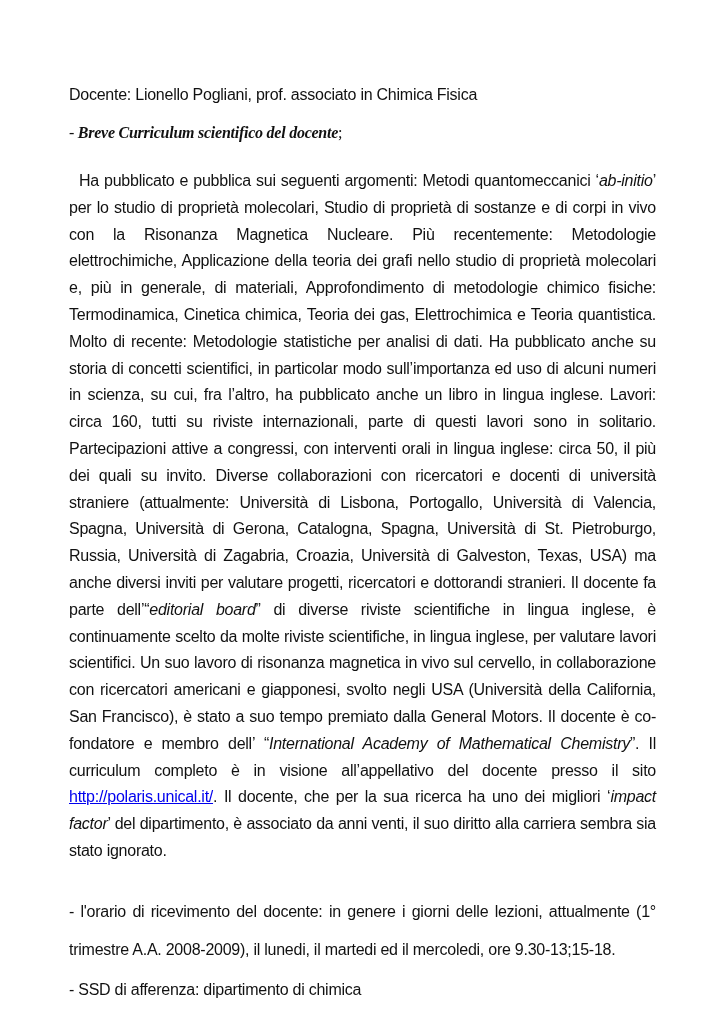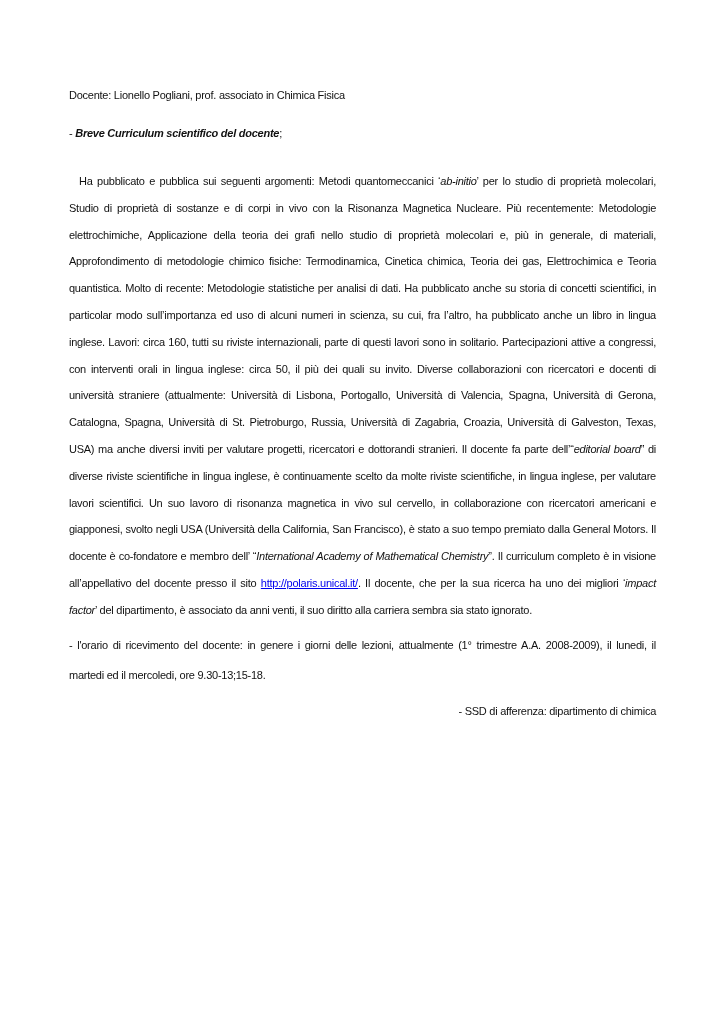--- a/index.html
+++ b/index.html
@@ -1,31 +1,31 @@
 <!DOCTYPE html>
 <html><head>
 <meta charset="utf-8">
 <style>
   html, body { margin: 0; padding: 0; background: #ffffff; }
   body { width: 724px; height: 1024px; position: relative; overflow: hidden; }
   .page {
     position: absolute; left: 69px; top: 84px; width: 587px;
     font-family: "Liberation Sans", sans-serif;
-    font-size: 11px; color: #111;
+    font-size: 16px; color: #111;
     letter-spacing: -0.25px;
   }
   .line1 { margin: 0; line-height: 22px; }
-  .heading { margin: 16px 0 0 0; line-height: 22px; }
+  .heading { margin: 16px 0 0 0; line-height: 22px; font-family: Liberation Serif, serif; }
   .heading b { font-weight: bold; font-style: italic; }
   .body-para {
     margin: 24px 0 0 0; line-height: 26.8px; text-align: justify;
     text-indent: 10px;
   }
-  .hours-para { margin: 6px 0 0 0; line-height: 30px; text-align: justify; }
-  .ssd-para { margin: 10px 0 0 0; line-height: 22px; text-align: right; }
+  .hours-para { margin: 28px 0 0 0; line-height: 38px; text-align: justify; }
+  .ssd-para { margin: 10px 0 0 0; line-height: 22px; }
   a.link { color: #0000ee; text-decoration: underline; }
   i { font-style: italic; }
 </style>
 </head>
 <body>
 
 <div class="page">
   <p class="line1">Docente: Lionello Pogliani, prof. associato in Chimica Fisica</p>
 
   <p class="heading"><span>- </span><b>Breve Curriculum scientifico del docente</b><span>;</span></p>

